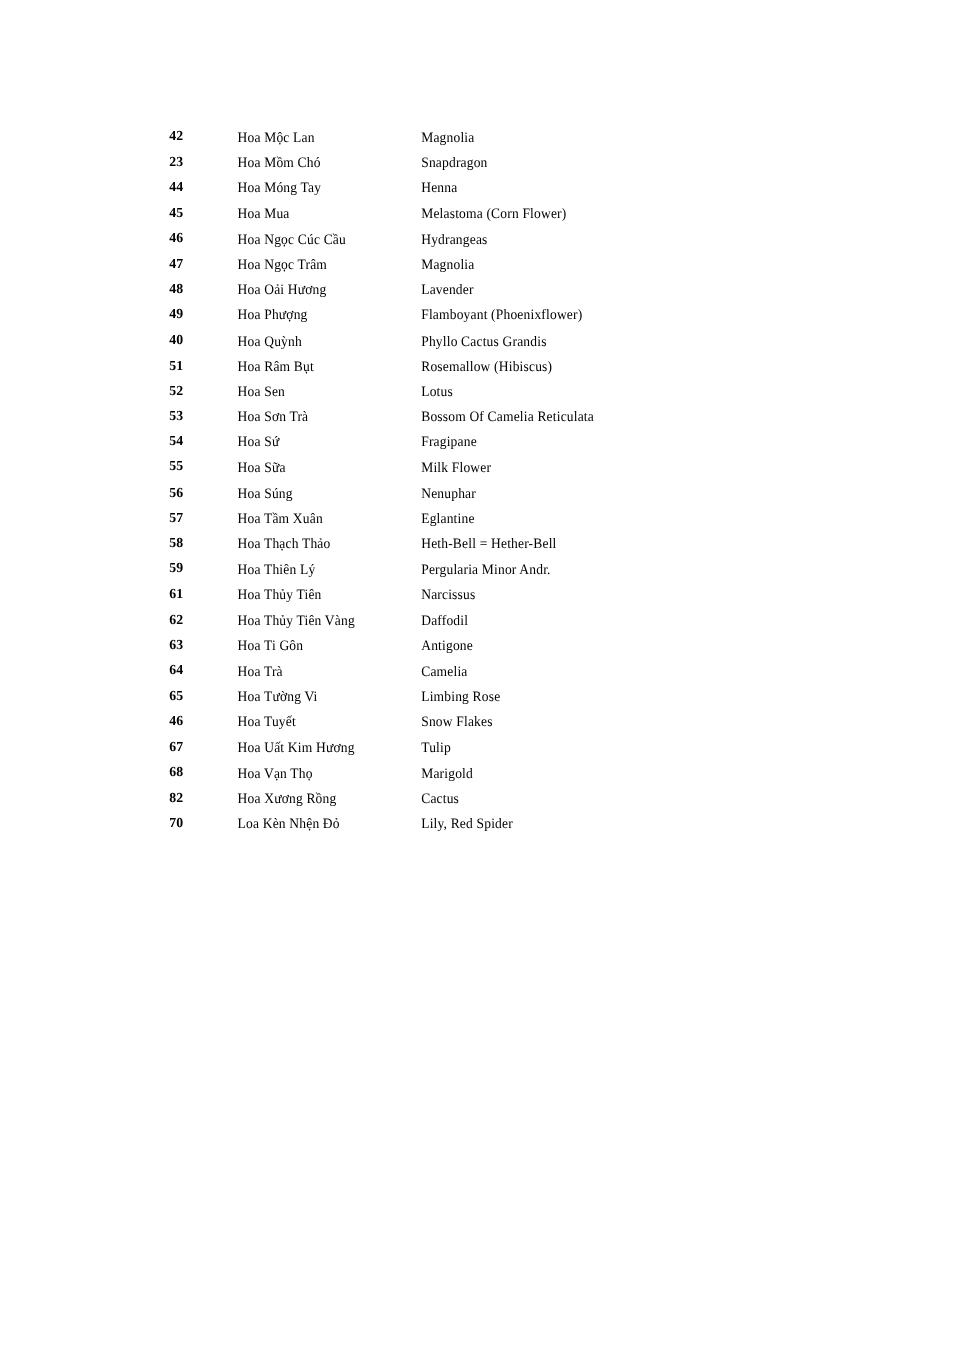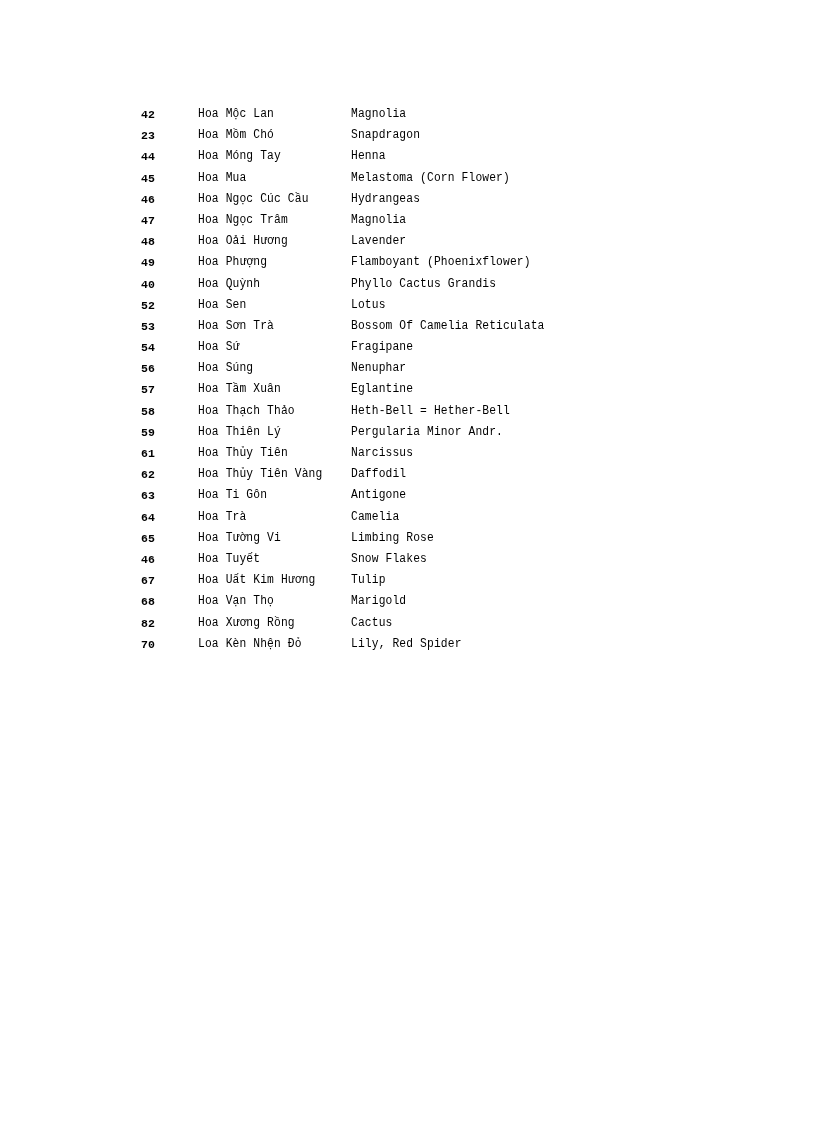--- a/index.html
+++ b/index.html
@@ -6,21 +6,21 @@
     margin: 0;
     padding: 0;
     background: #ffffff;
   }
   .page {
     position: relative;
     width: 708px;
     height: 1123px;
     background: #ffffff;
     overflow: hidden;
-    font-family: Liberation Mono, monospace;
+    font-family: Liberation Serif, serif;
     -webkit-font-smoothing: none;
   }
   .glossary {
     position: absolute;
     left: 0;
     top: 104px;
     width: 816px;
   }
   .row {
     position: relative;
@@ -101,33 +101,43 @@
         <span class="col-num">49</span>
         <span class="col-vi">Hoa Phượng</span>
         <span class="col-en">Flamboyant (Phoenixflower)</span>
       </div>
       <div class="row">
         <span class="col-num">40</span>
         <span class="col-vi">Hoa Quỳnh</span>
         <span class="col-en">Phyllo Cactus Grandis</span>
       </div>
       <div class="row">
+        <span class="col-num">51</span>
+        <span class="col-vi">Hoa Râm Bụt</span>
+        <span class="col-en">Rosemallow (Hibiscus)</span>
+      </div>
+      <div class="row">
         <span class="col-num">52</span>
         <span class="col-vi">Hoa Sen</span>
         <span class="col-en">Lotus</span>
       </div>
       <div class="row">
         <span class="col-num">53</span>
         <span class="col-vi">Hoa Sơn Trà</span>
         <span class="col-en">Bossom Of Camelia Reticulata</span>
       </div>
       <div class="row">
         <span class="col-num">54</span>
         <span class="col-vi">Hoa Sứ</span>
         <span class="col-en">Fragipane</span>
+      </div>
+      <div class="row">
+        <span class="col-num">55</span>
+        <span class="col-vi">Hoa Sữa</span>
+        <span class="col-en">Milk Flower</span>
       </div>
       <div class="row">
         <span class="col-num">56</span>
         <span class="col-vi">Hoa Súng</span>
         <span class="col-en">Nenuphar</span>
       </div>
       <div class="row">
         <span class="col-num">57</span>
         <span class="col-vi">Hoa Tầm Xuân</span>
         <span class="col-en">Eglantine</span>

